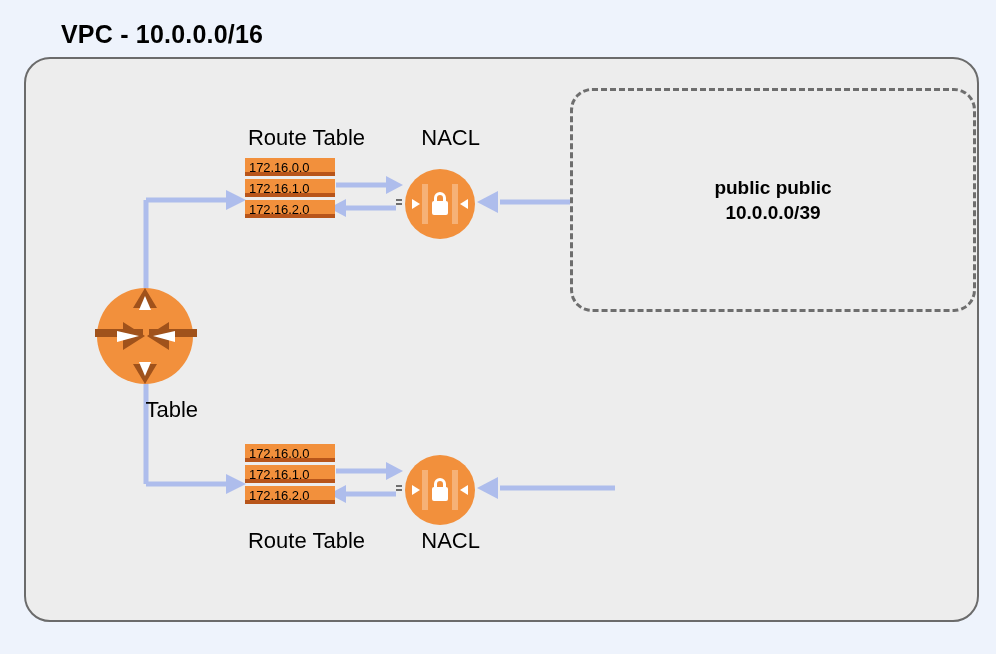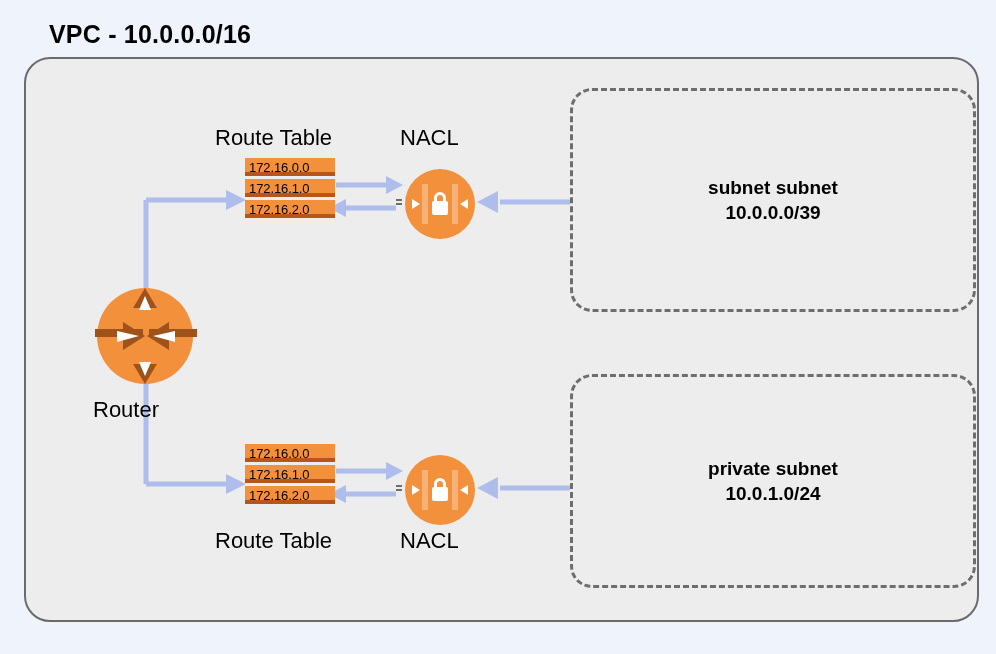--- a/index.html
+++ b/index.html
@@ -13,21 +13,21 @@
     position: relative;
     width: 996px;
     height: 654px;
     background: #eef3fc;
     overflow: hidden;
   }
 
   
   #vpc-title {
     position: absolute;
-    left: 49px; top: 20px;
+    left: 61px; top: 20px;
     font-size: 25px;
     font-weight: bold;
     color: #000000;
     letter-spacing: 0.2px;
     white-space: nowrap;
   }
 
   
   #vpc-box {
     position: absolute;
@@ -58,21 +58,21 @@
   }
   #subnet-public  { left: 570px; top: 88px;  width: 406px; height: 224px; }
   #subnet-private { left: 570px; top: 374px; width: 406px; height: 214px; }
 
   
   .node-label {
     position: absolute;
     font-size: 22px;
     color: #000;
     white-space: nowrap;
-    text-align: left;
+    text-align: right;
   }
 
   
   .route-table {
     position: absolute;
     width: 90px;
   }
   .route-row {
     position: relative;
     height: 18px;
@@ -173,21 +173,21 @@
       <polygon points="76,36 54,50 76,64" fill="#a0521b"></polygon>
       <polygon points="82,45 60,50 82,56" fill="#ffffff"></polygon>
 
       <polygon points="52,2 40,22 64,22" fill="#a0521b"></polygon>
       <polygon points="52,10 46,24 58,24" fill="#ffffff"></polygon>
 
       <polygon points="52,98 40,78 64,78" fill="#a0521b"></polygon>
       <polygon points="52,90 46,76 58,76" fill="#ffffff"></polygon>
     </svg>
   </div>
-  <div class="node-label" style="left:93px; top:397px; width:105px;">Router</div>
+  <div class="node-label" style="left:93px; top:397px; width:105px;">Table</div>
 
   <div class="node-label" style="left:215px; top:125px; width:150px;">Route Table</div>
   <div class="route-table" id="route-table-public">
     <div class="route-row">172.16.0.0</div>
     <div class="route-row">172.16.1.0</div>
     <div class="route-row">172.16.2.0</div>
   </div>
 
   <div class="route-table" id="route-table-private">
     <div class="route-row">172.16.0.0</div>
@@ -216,22 +216,18 @@
       <rect x="48" y="16" width="6" height="40" fill="#ffffff" opacity="0.30"></rect>
       <polygon points="8,31 16,36 8,41" fill="#ffffff"></polygon>
       <polygon points="64,31 56,36 64,41" fill="#ffffff"></polygon>
       <path d="M30 30 a6 6 0 0 1 12 0 v4 h-3 v-4 a3 3 0 0 0 -6 0 v4 h-3 z" fill="#ffffff"></path>
       <rect x="28" y="33" width="16" height="14" rx="2" fill="#ffffff"></rect>
     </svg>
   </div>
   <div class="node-label" style="left:400px; top:528px; width:80px;">NACL</div>
 
   <div class="subnet-box" id="subnet-public">
-    <div class="subnet-line">subnet subnet</div>
+    <div class="subnet-line">public public</div>
     <div class="subnet-line">10.0.0.0/39</div>
   </div>
 
-  <div class="subnet-box" id="subnet-private">
-    <div class="subnet-line">private subnet</div>
-    <div class="subnet-line">10.0.1.0/24</div>
-  </div>
 
 </div>
 
 </body></html>

